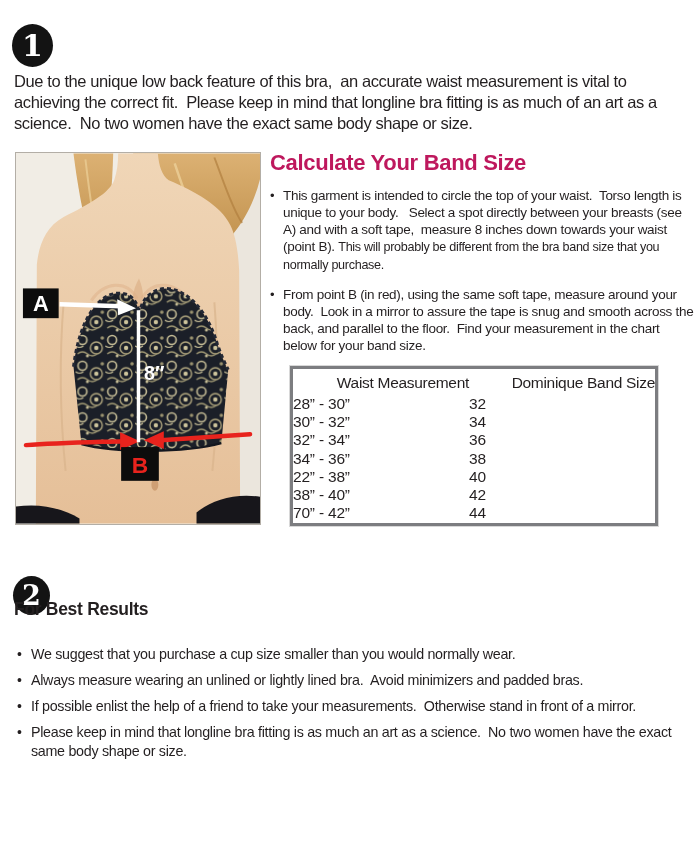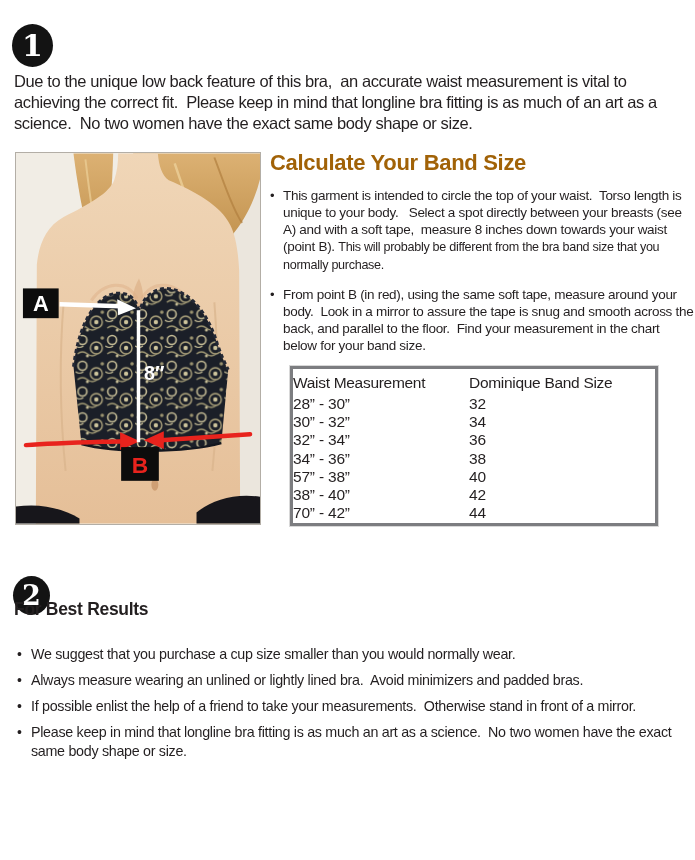--- a/index.html
+++ b/index.html
@@ -28,42 +28,42 @@
   
   .photo {
     position:absolute; left:15px; top:152px; width:246px; height:373px;
     border:1px solid #b3aea6; background:#f1ede5;
   }
   .photo svg { display:block; }
 
   
   .right-col { position:absolute; left:270px; top:150px; width:424px; }
   .right-col h2 {
-    font-size:22px; font-weight:bold; color:#a16207;
+    font-size:22px; font-weight:bold; color:#be185d;
     letter-spacing:-0.3px; margin-bottom:11px;
   }
   ul.bullets-sm { list-style:none; }
   ul.bullets-sm li {
     position:relative; padding-left:13px; margin-bottom:12px;
     font-size:13.5px; line-height:17px; letter-spacing:-0.3px;
   }
   ul.bullets-sm li::before {
     content:"•"; position:absolute; left:0; top:0; font-size:13px;
   }
   .note { font-size:12.6px; }
 
   
   .chart {
     position:absolute; left:290px; top:366px; width:368px; height:160px;
     border:3px solid #7c7d80; background:#fff; padding-top:5px;
     box-shadow:0 0 0 1px #d8d8d8;
   }
   .chart-row { display:grid; grid-template-columns:176px 1fr; }
   .chart-head { font-size:15.5px; letter-spacing:-0.3px; margin-bottom:3px; }
-  .chart-head div { text-align:left; }
+  .chart-head div { text-align:right; }
   .chart-body .chart-row { font-size:15.5px; line-height:18.2px; }
   .chart-body .c1, .chart-body .c2 { text-align:left; letter-spacing:-0.2px; }
 
   
   .h3 {
     position:absolute; left:14px; top:599px;
     font-size:17.5px; font-weight:bold; letter-spacing:-0.3px;text-align:center;
   }
   ul.bullets-lg { position:absolute; left:14px; top:645px; width:678px; list-style:none; }
   ul.bullets-lg li {
@@ -192,21 +192,21 @@
         </div>
       <div class="chart-row">
           <div class="c1">32” - 34”</div>
           <div class="c2">36</div>
         </div>
       <div class="chart-row">
           <div class="c1">34” - 36”</div>
           <div class="c2">38</div>
         </div>
       <div class="chart-row">
-          <div class="c1">57” - 38”</div>
+          <div class="c1">22” - 38”</div>
           <div class="c2">40</div>
         </div>
       <div class="chart-row">
           <div class="c1">38” - 40”</div>
           <div class="c2">42</div>
         </div>
       <div class="chart-row">
           <div class="c1">70” - 42”</div>
           <div class="c2">44</div>
         </div>

